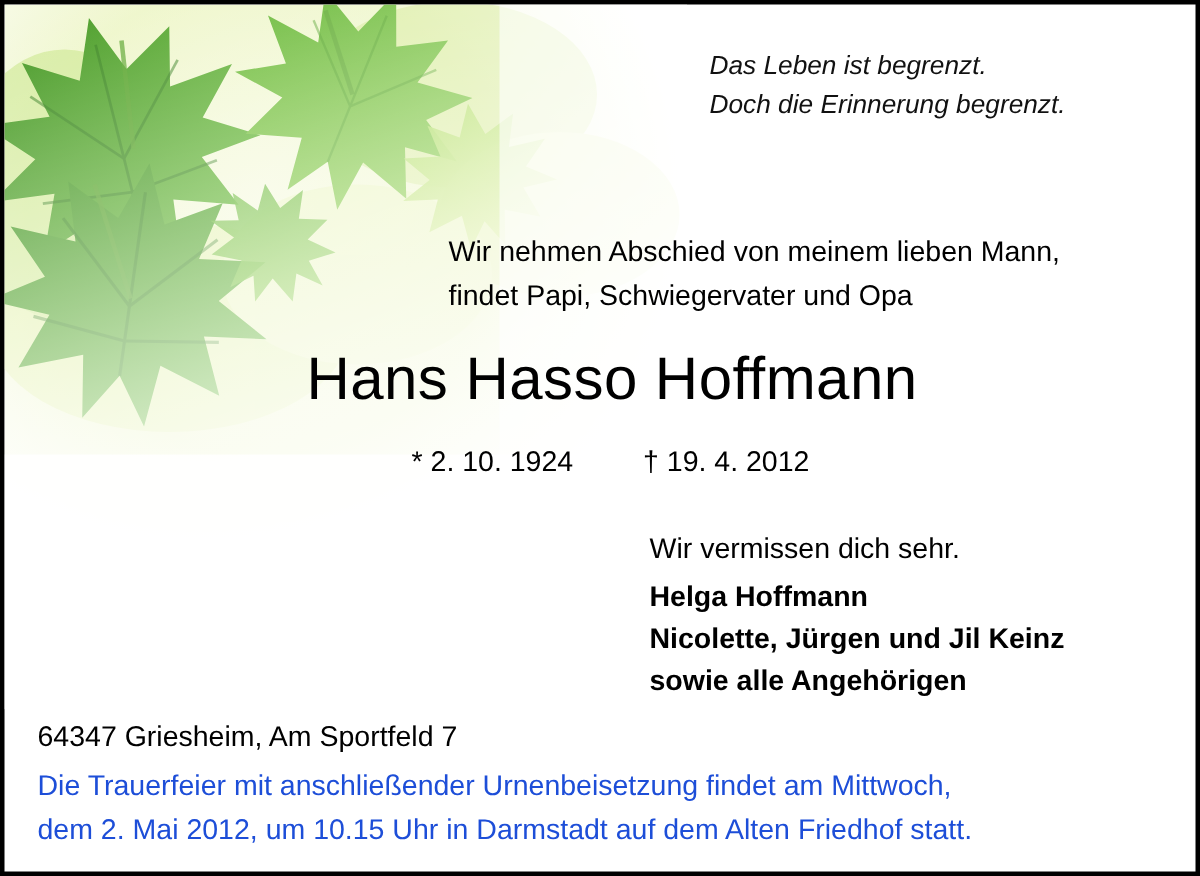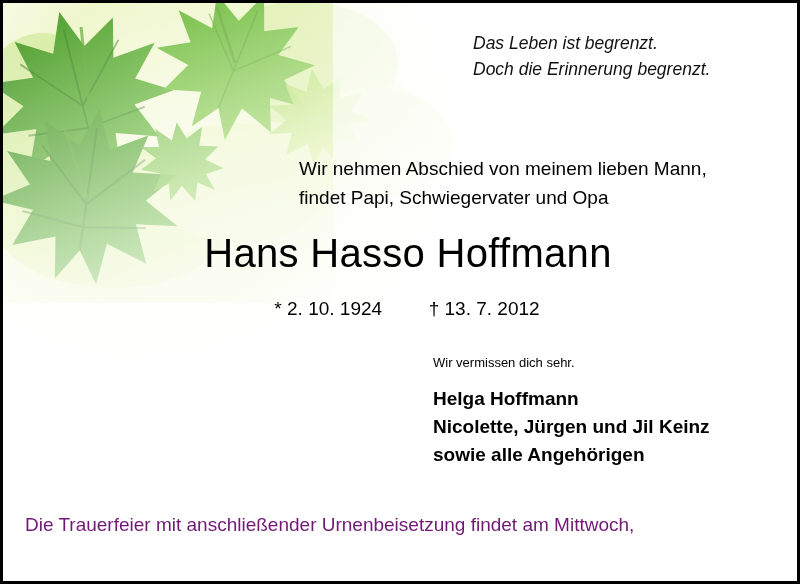--- a/index.html
+++ b/index.html
@@ -82,21 +82,21 @@
     padding-left: 8px;
     box-sizing: border-box;
   }
   .dates .gap { display: inline-block; width: 36px; }
 
   .farewell {
     position: absolute;
     left: 430px;
     top: 350px;
     width: 360px;
-    font-size: 13px;
+    font-size: 19px;
     line-height: 1.5;
     color: #000;
   }
   .mourners {
     position: absolute;
     left: 430px;
     top: 382px;
     width: 370px;
     font-size: 19px;
     font-weight: bold;
@@ -112,21 +112,21 @@
     font-size: 19px;
     color: #000;
   }
   .ceremony {
     position: absolute;
     left: 22px;
     top: 508px;
     width: 765px;
     font-size: 19px;
     line-height: 1.52;
-    color: #701a75;
+    color: #1d4ed8;
   }
   .ceremony div { white-space: nowrap; }
 </style>
 </head>
 <body>
 
 <div class="obituary">
 
   <div class="artwork">
     <svg width="455" height="470" viewBox="0 0 455 470" xmlns="http://www.w3.org/2000/svg" aria-hidden="true">
@@ -223,29 +223,31 @@
   <div class="intro">
     <div>Wir nehmen Abschied von meinem lieben Mann,</div>
     <div>findet Papi, Schwiegervater und Opa</div>
   </div>
 
   <div class="name">Hans Hasso Hoffmann</div>
 
   <div class="dates">
     <span>* 2. 10. 1924</span>
     <span class="gap"></span>
-    <span>† 13. 7. 2012</span>
+    <span>† 19. 4. 2012</span>
   </div>
 
   <div class="farewell">Wir vermissen dich sehr.</div>
 
   <div class="mourners">
     <div>Helga Hoffmann</div>
     <div>Nicolette, Jürgen und Jil Keinz</div>
     <div>sowie alle Angehörigen</div>
   </div>
 
+  <div class="address">64347 Griesheim, Am Sportfeld 7</div>
 
   <div class="ceremony">
     <div>Die Trauerfeier mit anschließender Urnenbeisetzung findet am Mittwoch,</div>
+    <div>dem 2. Mai 2012, um 10.15 Uhr in Darmstadt auf dem Alten Friedhof statt.</div>
   </div>
 
 </div>
 
 </body></html>

